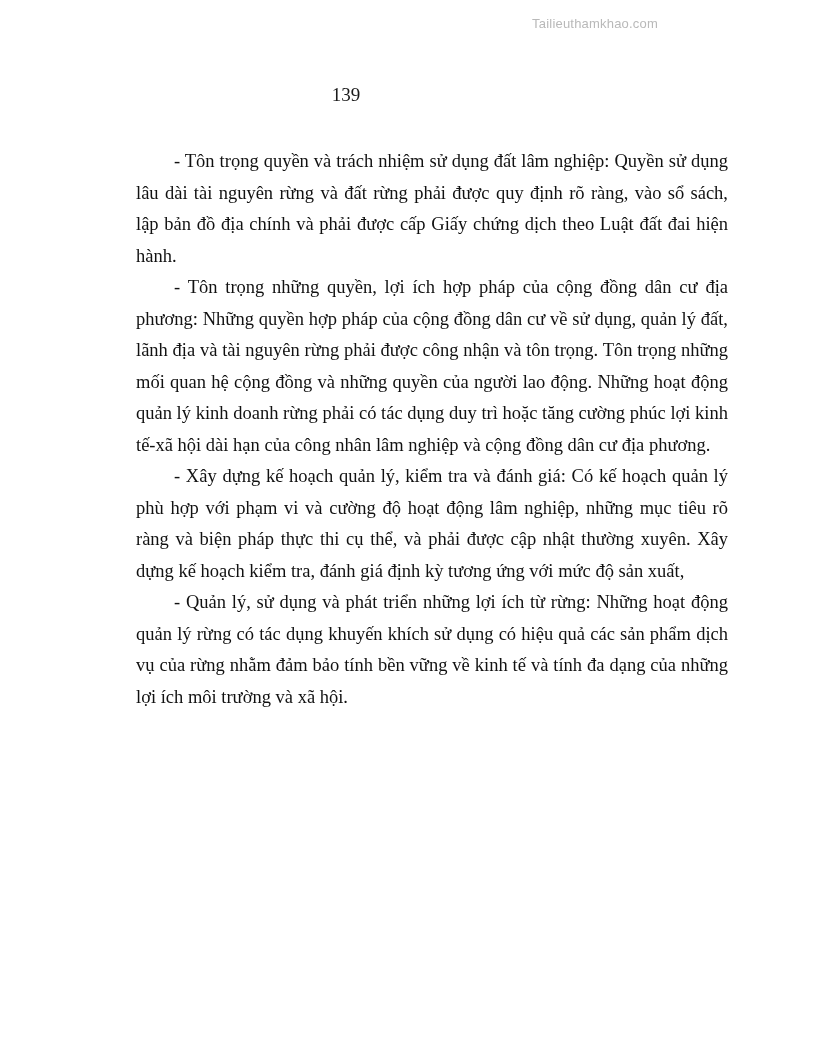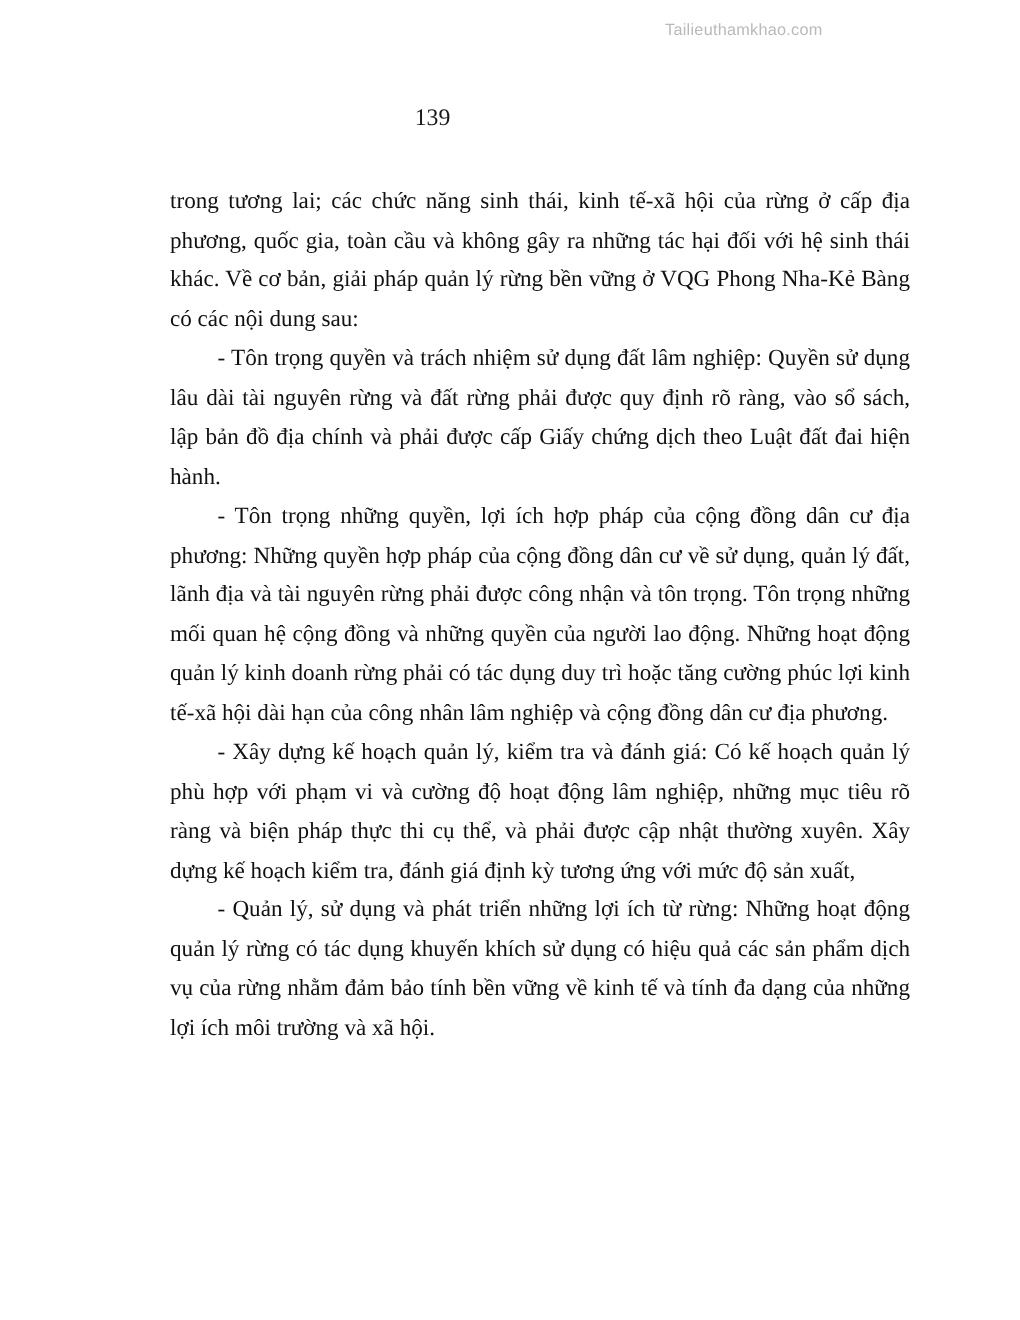--- a/index.html
+++ b/index.html
@@ -63,20 +63,19 @@
 </head>
 <body>
 
 <div class="page">
 
   <div class="watermark">Tailieuthamkhao.com</div>
 
   <div class="page-number">139</div>
 
   <div class="body-text">
-    <p>trong tương lai; các chức năng sinh thái, kinh tế-xã hội của rừng ở cấp địa phương, quốc gia, toàn cầu và không gây ra những tác hại đối với hệ sinh thái khác. Về cơ bản, giải pháp quản lý rừng bền vững ở VQG Phong Nha-Kẻ Bàng có các nội dung sau:</p>
     <p class="para-indent">- Tôn trọng quyền và trách nhiệm sử dụng đất lâm nghiệp: Quyền sử dụng lâu dài tài nguyên rừng và đất rừng phải được quy định rõ ràng, vào sổ sách, lập bản đồ địa chính và phải được cấp Giấy chứng dịch theo Luật đất đai hiện hành.</p>
     <p class="para-indent">- Tôn trọng những quyền, lợi ích hợp pháp của cộng đồng dân cư địa phương: Những quyền hợp pháp của cộng đồng dân cư về sử dụng, quản lý đất, lãnh địa và tài nguyên rừng phải được công nhận và tôn trọng. Tôn trọng những mối quan hệ cộng đồng và những quyền của người lao động. Những hoạt động quản lý kinh doanh rừng phải có tác dụng duy trì hoặc tăng cường phúc lợi kinh tế-xã hội dài hạn của công nhân lâm nghiệp và cộng đồng dân cư địa phương.</p>
     <p class="para-indent">- Xây dựng kế hoạch quản lý, kiểm tra và đánh giá: Có kế hoạch quản lý phù hợp với phạm vi và cường độ hoạt động lâm nghiệp, những mục tiêu rõ ràng và biện pháp thực thi cụ thể, và phải được cập nhật thường xuyên. Xây dựng kế hoạch kiểm tra, đánh giá định kỳ tương ứng với mức độ sản xuất,</p>
     <p class="para-indent">- Quản lý, sử dụng và phát triển những lợi ích từ rừng: Những hoạt động quản lý rừng có tác dụng khuyến khích sử dụng có hiệu quả các sản phẩm dịch vụ của rừng nhằm đảm bảo tính bền vững về kinh tế và tính đa dạng của những lợi ích môi trường và xã hội.</p>
   </div>
 
 </div>
 
 </body></html>

